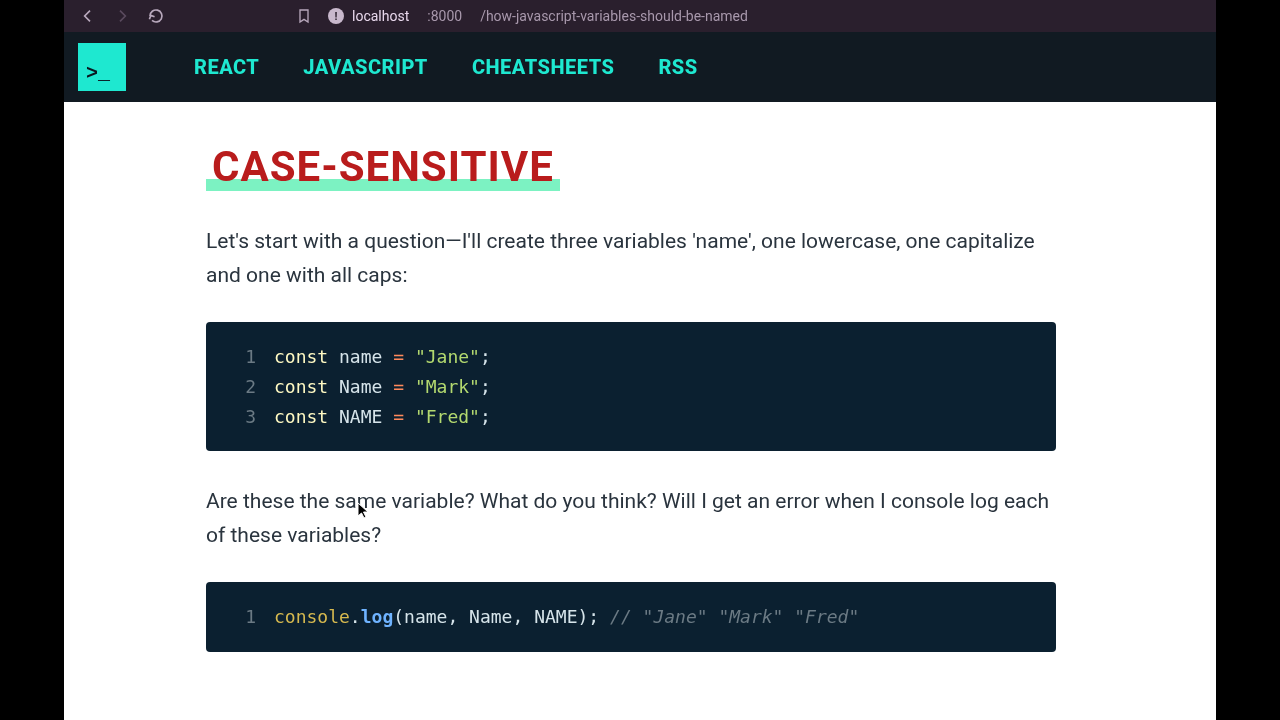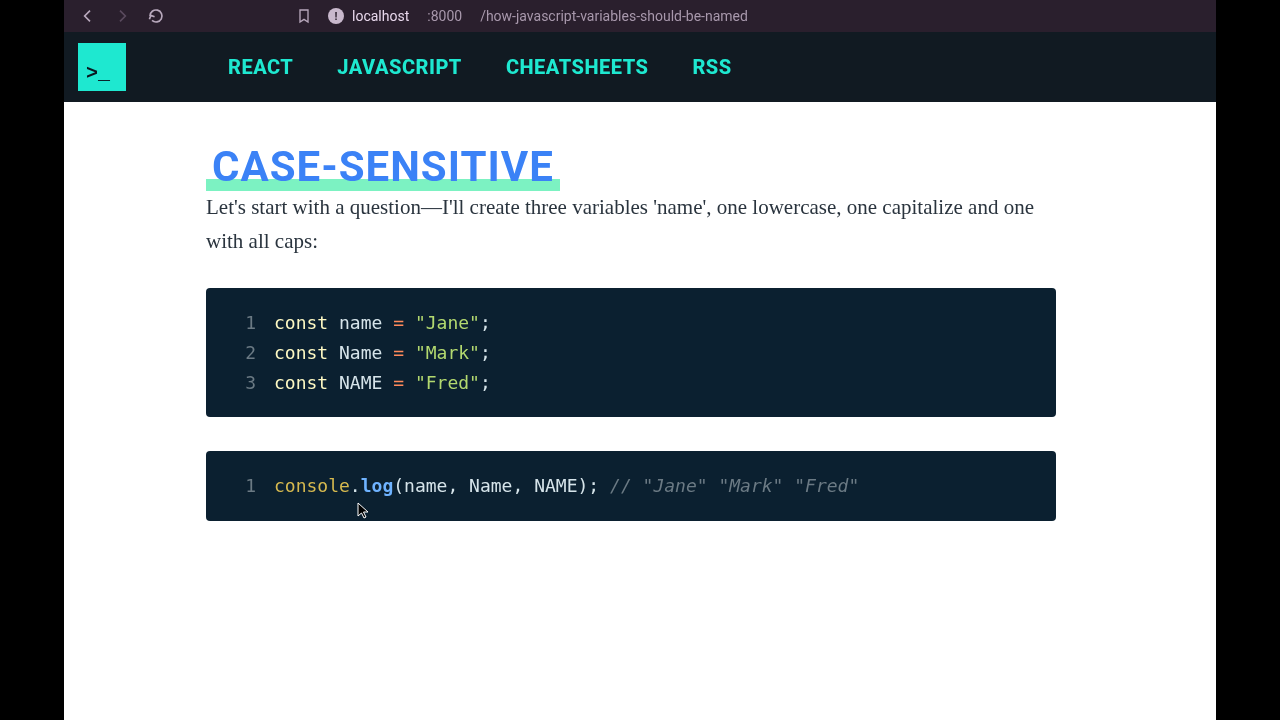--- a/index.html
+++ b/index.html
@@ -76,51 +76,51 @@
     justify-content: flex-start;
     padding: 6px 8px;
     font-family: "Courier New", monospace;
     font-weight: bold;
     color: #0a1820;
     font-size: 20px;
   }
   .nav-links {
     display: flex;
     gap: 44px;
-    margin-left: 102px;
+    margin-left: 68px;
   }
   .nav-links a {
     color: #1ee8d0;
     text-decoration: none;
     font-weight: 800;
     font-size: 20px;
     letter-spacing: 0.5px;
   }
 
   .content {
     padding: 40px 0 0 0;
     width: 850px;
     margin-left: 142px;
     color: #1f2933;
   }
   .section-title {
     font-size: 42px;
     font-weight: 700;
     letter-spacing: 1px;
-    color: #3b82f6;
+    color: #b91c1c;
     display: inline-block;
     box-shadow: inset 0 -12px 0 0 #7cf2c2;
+    margin-bottom: 34px;
     padding: 0 6px;
   }
   .para {
     font-size: 21px;
     line-height: 1.6;
     color: #2a343e;
     margin-bottom: 30px;
-    font-family: Liberation Serif, serif;
   }
 
   .code-block {
     background: #0b2030;
     border-radius: 4px;
     padding: 20px 22px;
     margin-bottom: 34px;
     font-family: "SF Mono", Menlo, Consolas, monospace;
     font-size: 18px;
     line-height: 1.65;
@@ -193,20 +193,21 @@
     <h2 class="section-title">CASE-SENSITIVE</h2>
 
     <p class="para">Let's start with a question—I'll create three variables 'name', one lowercase, one capitalize and one with all caps:</p>
 
     <div class="code-block">
       <div class="code-line"><span class="ln">1</span><span class="tok-kw">const</span> <span class="tok-id">name</span> <span class="tok-op">=</span> <span class="tok-str">"Jane"</span><span class="tok-punc">;</span></div>
       <div class="code-line"><span class="ln">2</span><span class="tok-kw">const</span> <span class="tok-id">Name</span> <span class="tok-op">=</span> <span class="tok-str">"Mark"</span><span class="tok-punc">;</span></div>
       <div class="code-line"><span class="ln">3</span><span class="tok-kw">const</span> <span class="tok-id">NAME</span> <span class="tok-op">=</span> <span class="tok-str">"Fred"</span><span class="tok-punc">;</span></div>
     </div>
 
+    <p class="para">Are these the same variable? What do you think? Will I get an error when I console log each of these variables?</p>
 
     <div class="code-block">
       <div class="code-line"><span class="ln">1</span><span class="tok-obj">console</span><span class="tok-punc">.</span><span class="tok-fn">log</span><span class="tok-punc">(</span><span class="tok-id">name</span><span class="tok-punc">, </span><span class="tok-id">Name</span><span class="tok-punc">, </span><span class="tok-id">NAME</span><span class="tok-punc">)</span><span class="tok-punc">;</span> <span class="tok-comment">// "Jane" "Mark" "Fred"</span></div>
     </div>
   </div>
 </div>
 
 <svg class="cursor" style="left:357px; top:502px;" viewBox="0 0 14 18">
   <path d="M1 1 L1 14 L4.5 11 L7 16 L9 15 L6.5 10 L11 10 Z" fill="#000" stroke="#fff" stroke-width="1"></path>
 </svg>

